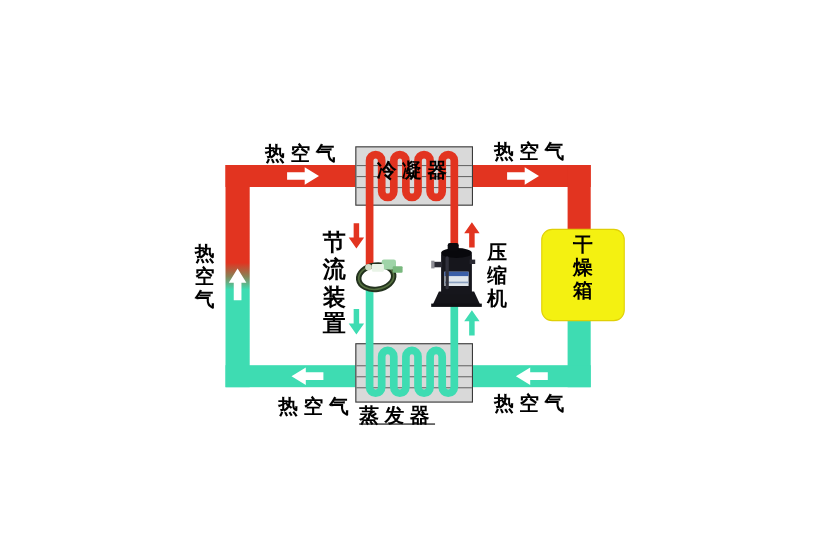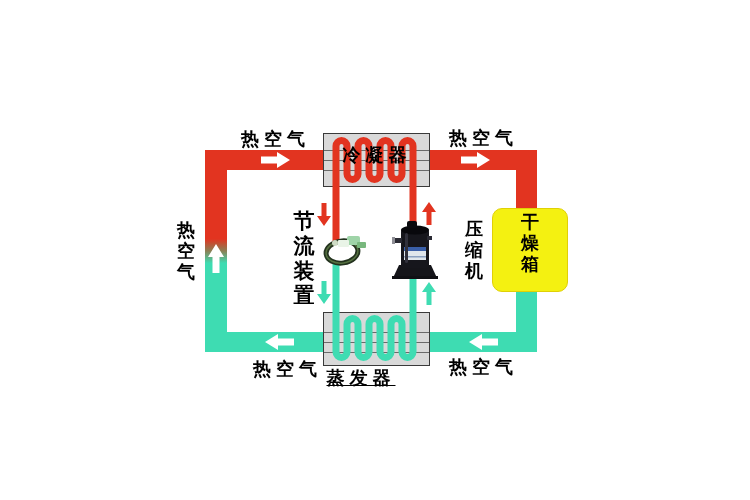--- a/index.html
+++ b/index.html
@@ -128,16 +128,16 @@
   <div class="lbl center" style="left:324px;top:101px;width:106px;margin-top:44px;">冷凝器</div>
   <div class="lbl center" style="left:308px;top:368px;width:106px;text-decoration:underline;">蒸发器</div>
 
   <div class="lbl" style="left:241px;top:129px;">热空气</div>
   <div class="lbl" style="left:449px;top:128px;">热空气</div>
   <div class="lbl" style="left:253px;top:359px;">热空气</div>
   <div class="lbl" style="left:449px;top:357px;">热空气</div>
 
   <div class="vtext" style="left:174px;top:220px;">热空气</div>
   <div class="vtext" style="left:292px;top:209px;font-size:21px;">节流装置</div>
-  <div class="vtext" style="left:462px;top:219px;">压缩机</div>
+  <div class="vtext" style="left:440px;top:219px;">压缩机</div>
   <div class="vtext" style="left:518px;top:212px;font-family:Liberation Serif, serif;">干燥箱</div>
 
 </div>
 
 </body></html>

